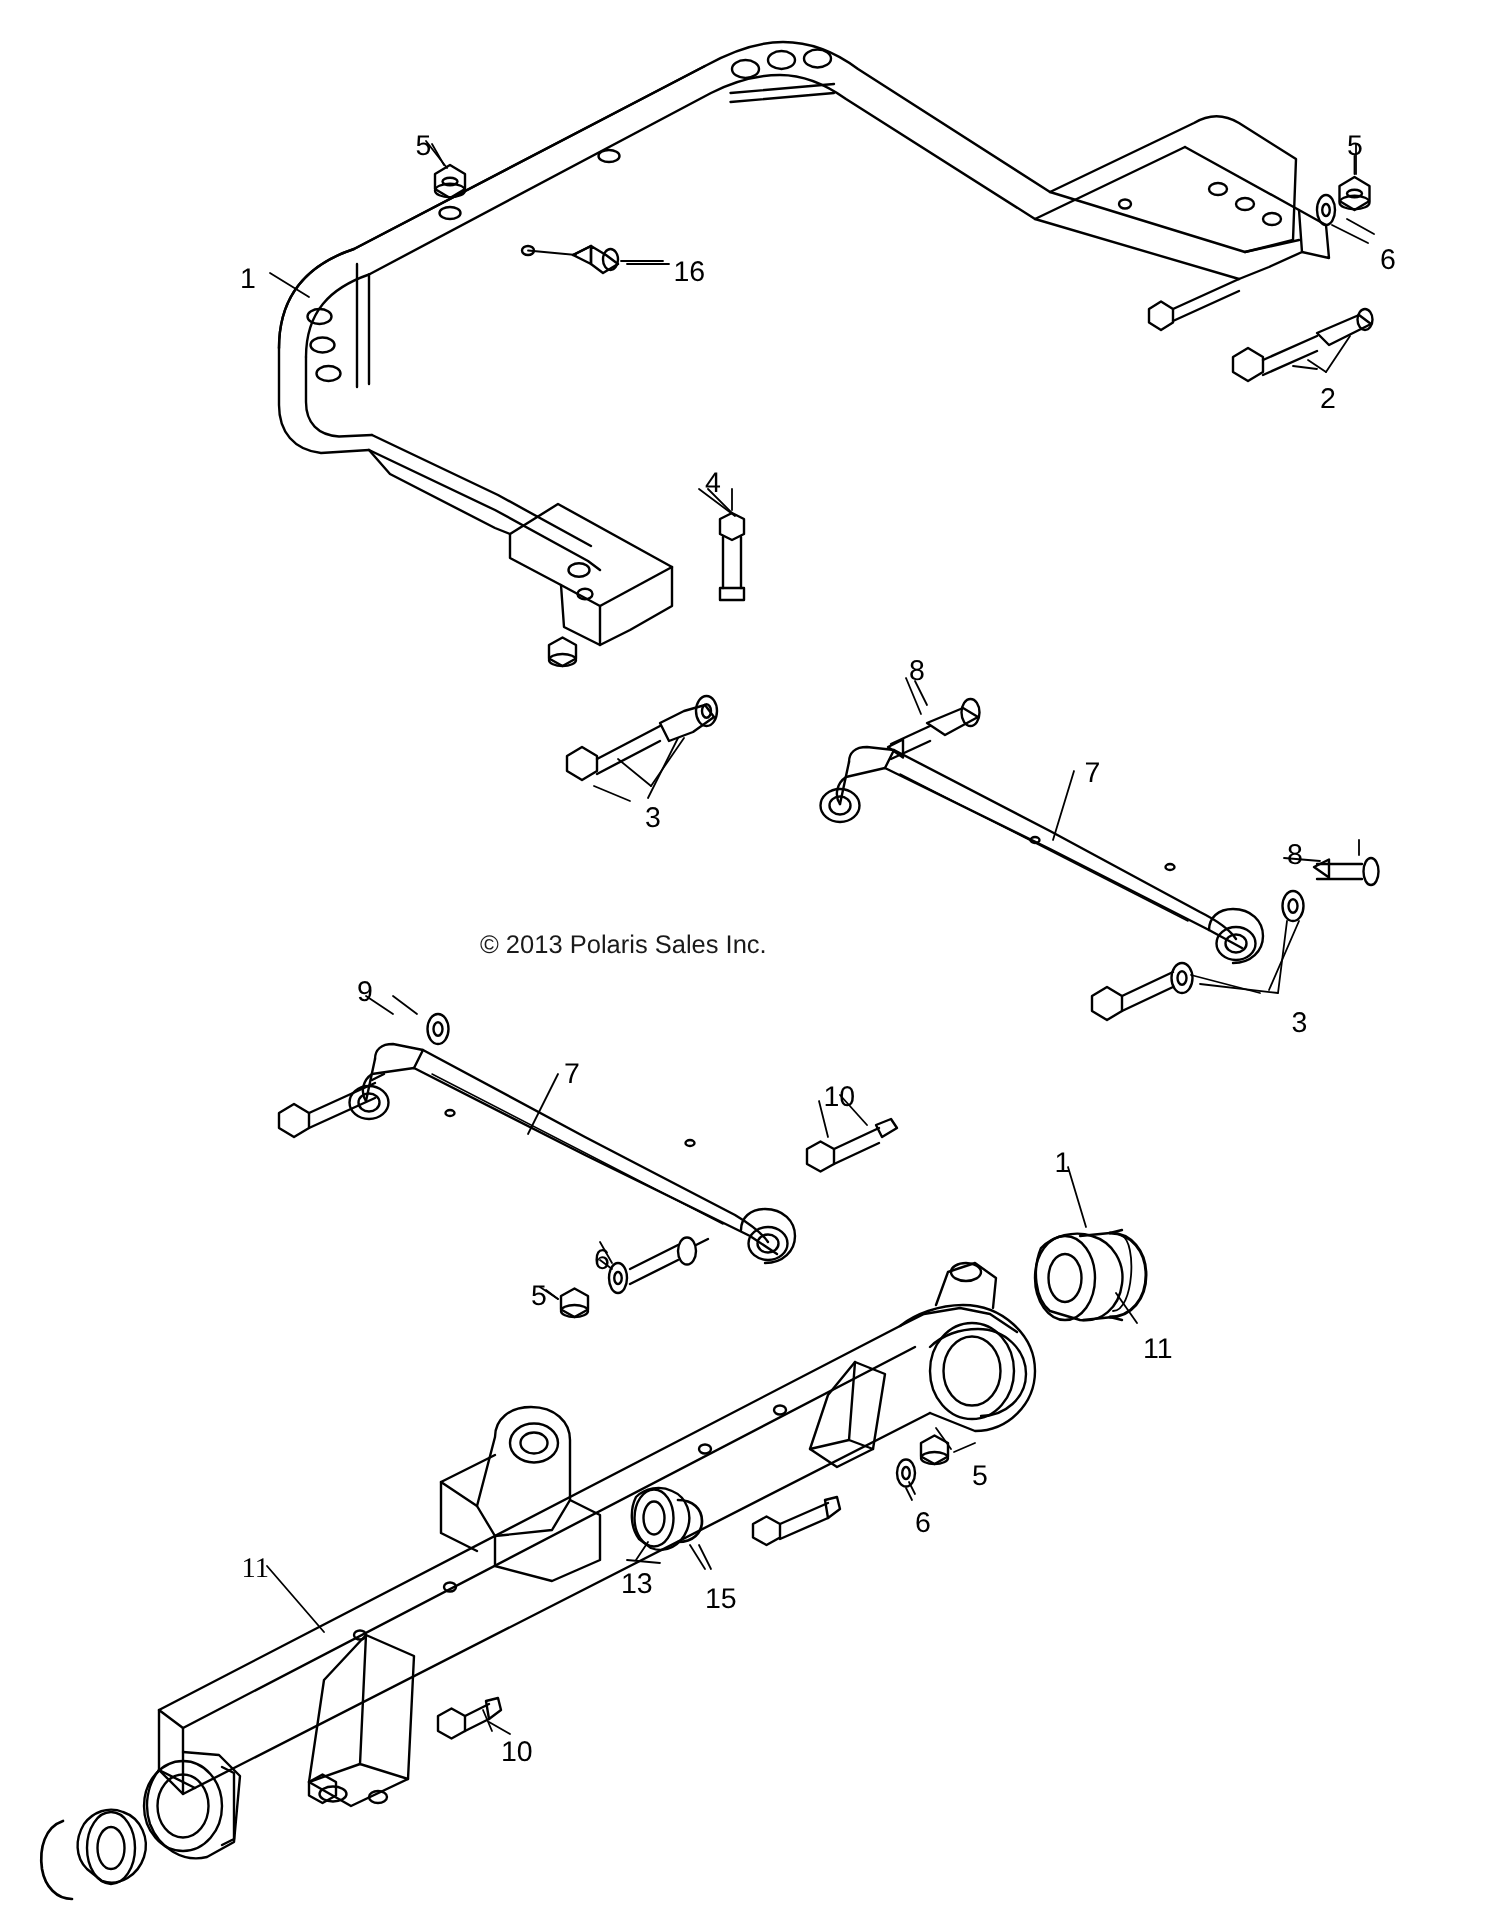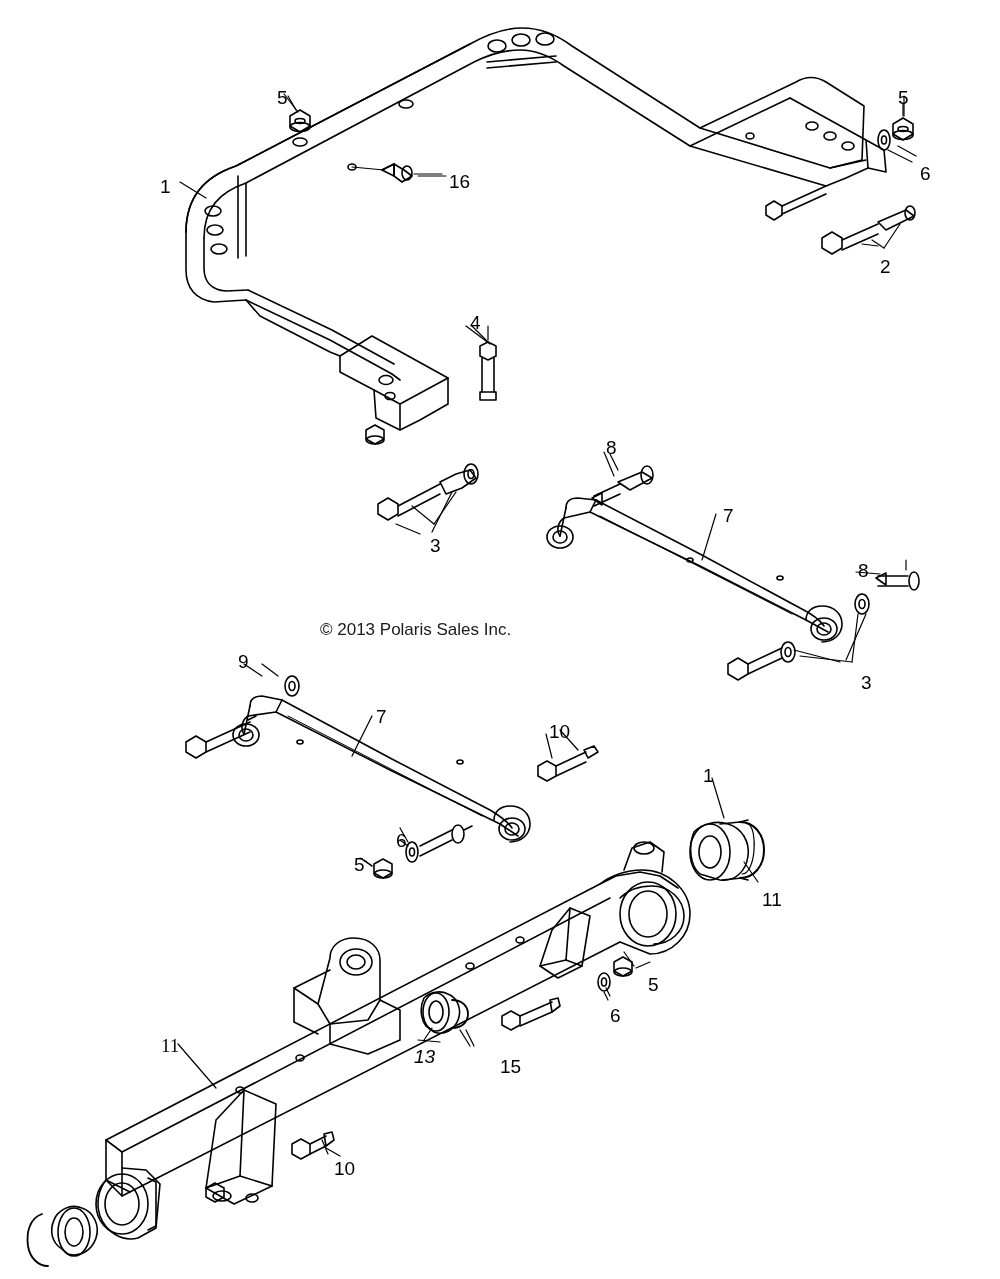--- a/index.html
+++ b/index.html
@@ -350,17 +350,17 @@
   <div class="callout" style="left:238px; top:652px;">9</div>
   <div class="callout" style="left:376px; top:707px;">7</div>
   <div class="callout" style="left:549px; top:722px;">10</div>
   <div class="callout" style="left:396px; top:831px;">6</div>
   <div class="callout" style="left:354px; top:855px;">5</div>
   <div class="callout" style="left:703px; top:766px;">1</div>
   <div class="callout" style="left:762px; top:890px;">11</div>
   <div class="callout" style="left:648px; top:975px;">5</div>
   <div class="callout" style="left:610px; top:1006px;">6</div>
   <div class="callout" style="left:161px; top:1036px;font-family:Liberation Serif, serif;">11</div>
-  <div class="callout" style="left:414px; top:1047px;font-style:italic;">13</div>
-  <div class="callout" style="left:470px; top:1057px;margin-left:30px;">15</div>
+  <div class="callout" style="left:414px; top:1047px;">13</div>
+  <div class="callout" style="left:470px; top:1057px;">15</div>
   <div class="callout" style="left:334px; top:1159px;">10</div>
 
 </div>
 
 </body></html>

